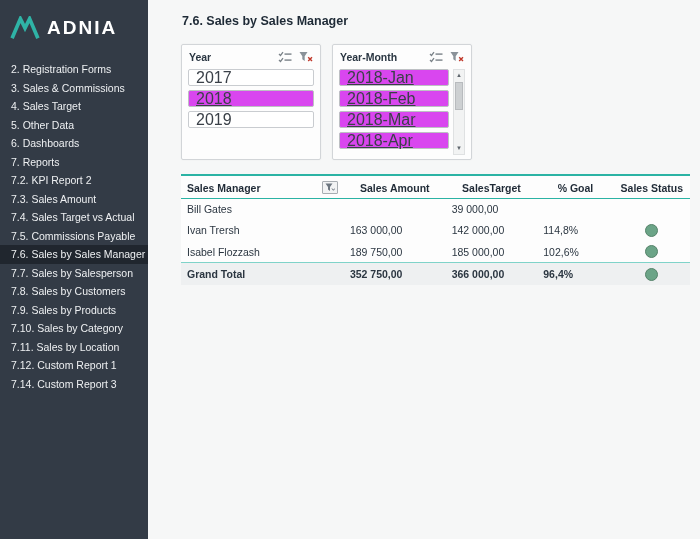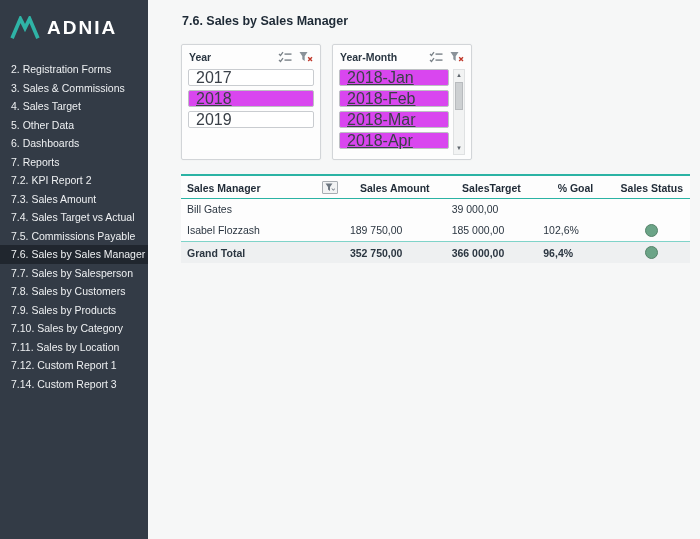--- a/index.html
+++ b/index.html
@@ -174,20 +174,27 @@
         </thead>
         <tbody>
           <tr>
             <td class="al">Bill Gates</td>
             <td class="ar"></td>
             <td class="ar">39 000,00</td>
             <td class="ar"></td>
             <td class="ac"></td>
           </tr>
           <tr>
+            <td class="al">Ivan Trersh</td>
+            <td class="ar">163 000,00</td>
+            <td class="ar">142 000,00</td>
+            <td class="ar">114,8%</td>
+            <td class="ac"><span class="status-dot"></span></td>
+          </tr>
+          <tr>
             <td class="al">Isabel Flozzash</td>
             <td class="ar">189 750,00</td>
             <td class="ar">185 000,00</td>
             <td class="ar">102,6%</td>
             <td class="ac"><span class="status-dot"></span></td>
           </tr>
           <tr class="gt">
             <td class="al">Grand Total</td>
             <td class="ar">352 750,00</td>
             <td class="ar">366 000,00</td>

